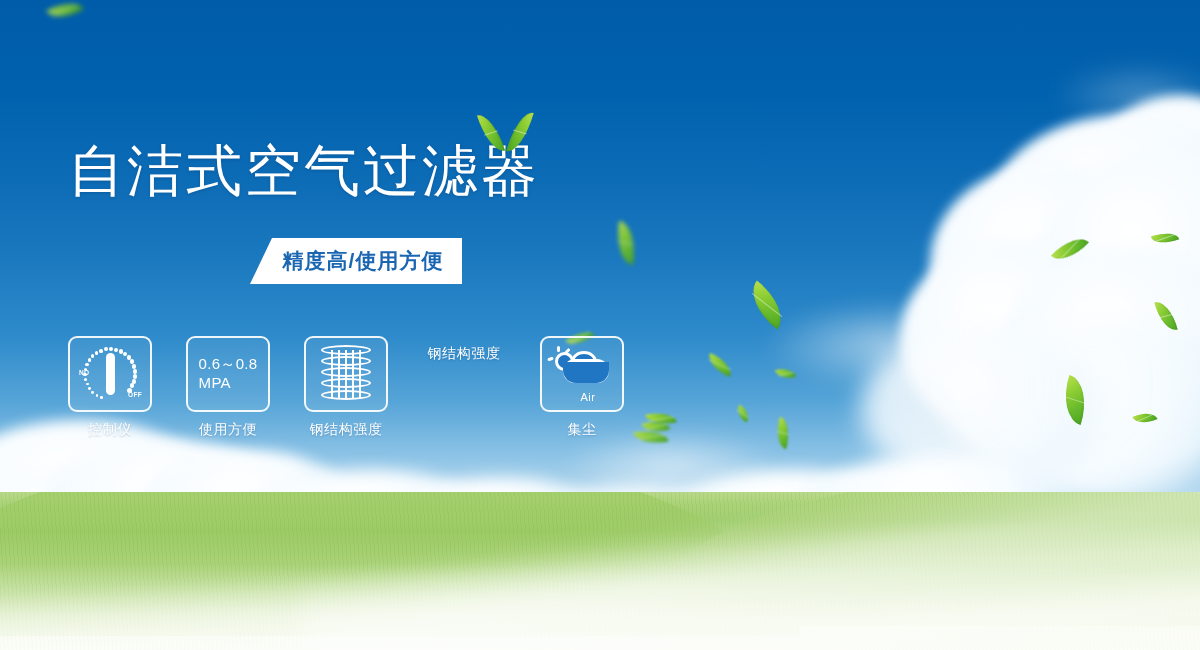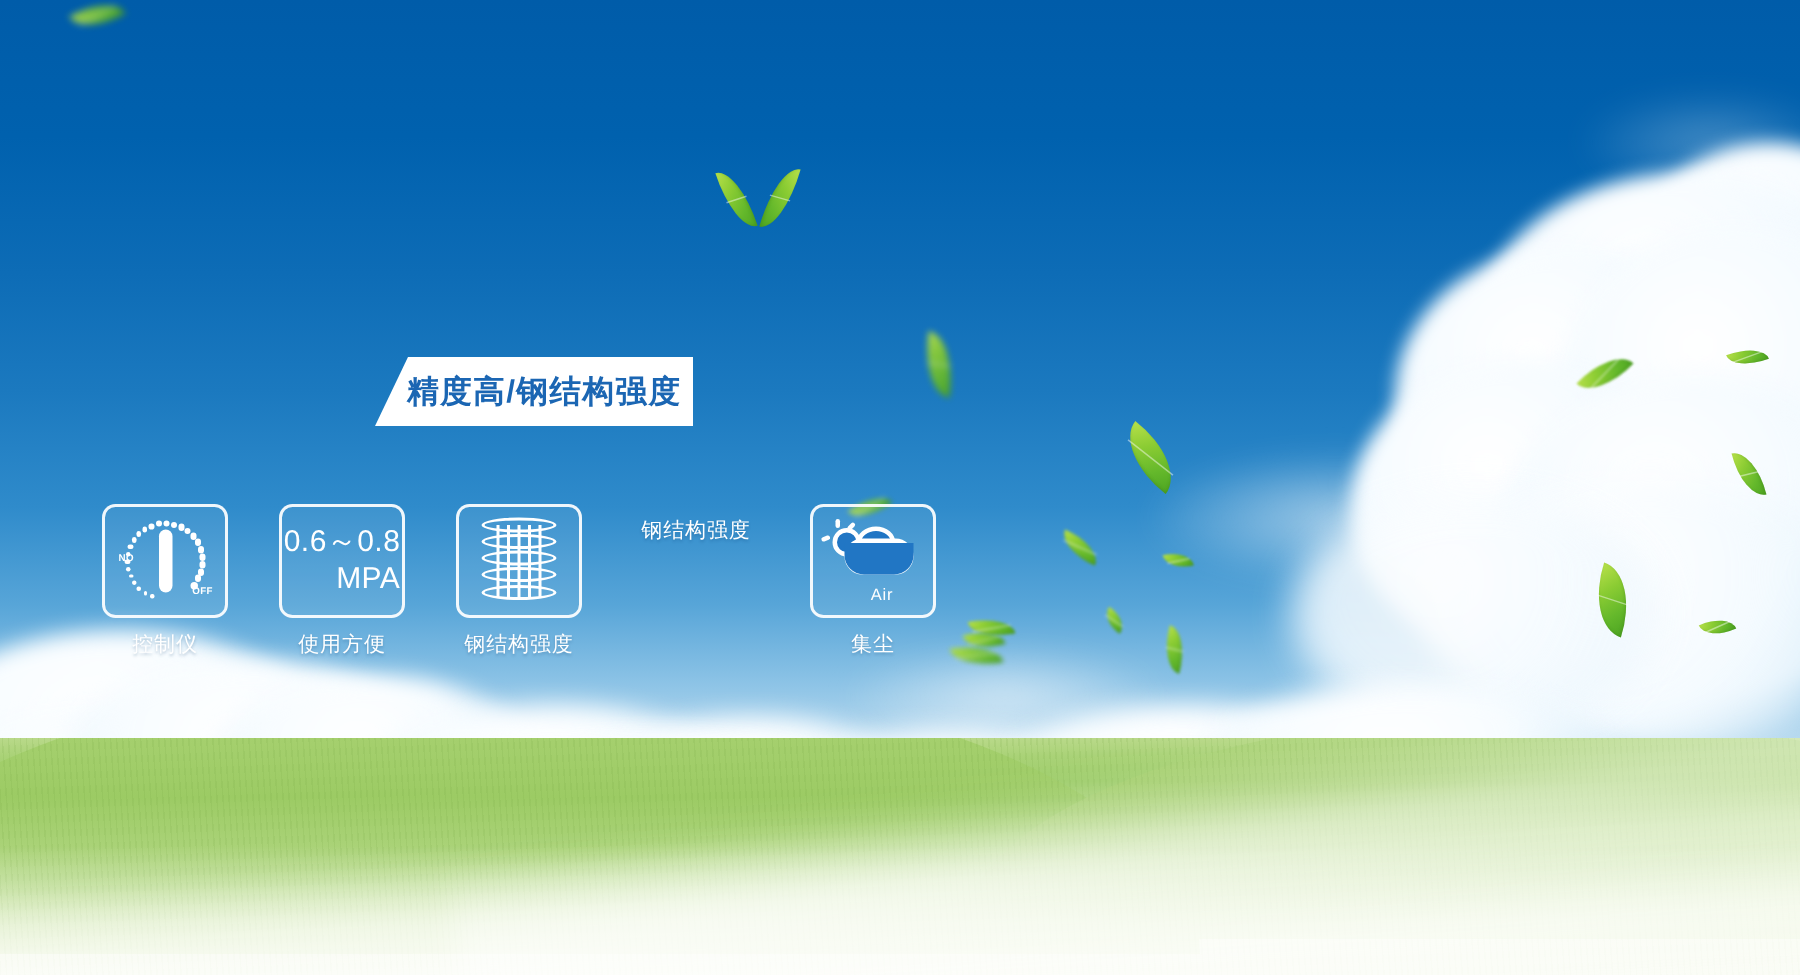--- a/index.html
+++ b/index.html
@@ -197,22 +197,22 @@
     width:84px; height:76px;
     border:2px solid rgba(255,255,255,.92);
     border-radius:9px;
     background:rgba(255,255,255,.07);
     display:flex; flex-direction:column;
     align-items:center; justify-content:center;
     position:relative;
     overflow:hidden;
   }
   .fbox .ftext {
-    color:#ffffff; text-align:right;
-    font-size:20px; line-height:1.25; font-weight:400;
+    color:#ffffff; text-align:left;
+    font-size:15px; line-height:1.25; font-weight:400;
     letter-spacing:.3px;
     white-space:pre-line;
   }
   .flabel {
     margin-top:9px;
     color:#ffffff; font-size:14px; letter-spacing:.6px;
     white-space:nowrap;
     text-shadow:0 1px 2px rgba(0,50,100,.25);
   }
 
@@ -370,24 +370,25 @@
       <i class="vein"></i>
     </div>
 
   <div class="leaf title-leaf" style="left:483px; top:112px; width:16px; height:42px; transform:rotate(-18deg);">
       <i class="vein"></i>
     </div>
   <div class="leaf title-leaf" style="left:512px; top:110px; width:16px; height:44px; transform:rotate(16deg) scaleX(-1);">
       <i class="vein"></i>
     </div>
 
+  <div class="title">自洁式空气过滤器</div>
 
   <div class="ribbon">
     <div class="ribbon-right">
-      <span>精度高/钢结构强度</span>
+      <span>精度高/使用方便</span>
     </div>
   </div>
 
   <div class="features">
 
     <div class="feature">
       <div class="fbox">
         <div class="gauge">
           <div class="needle"></div>
           <div class="lab lab-no">NO</div>

